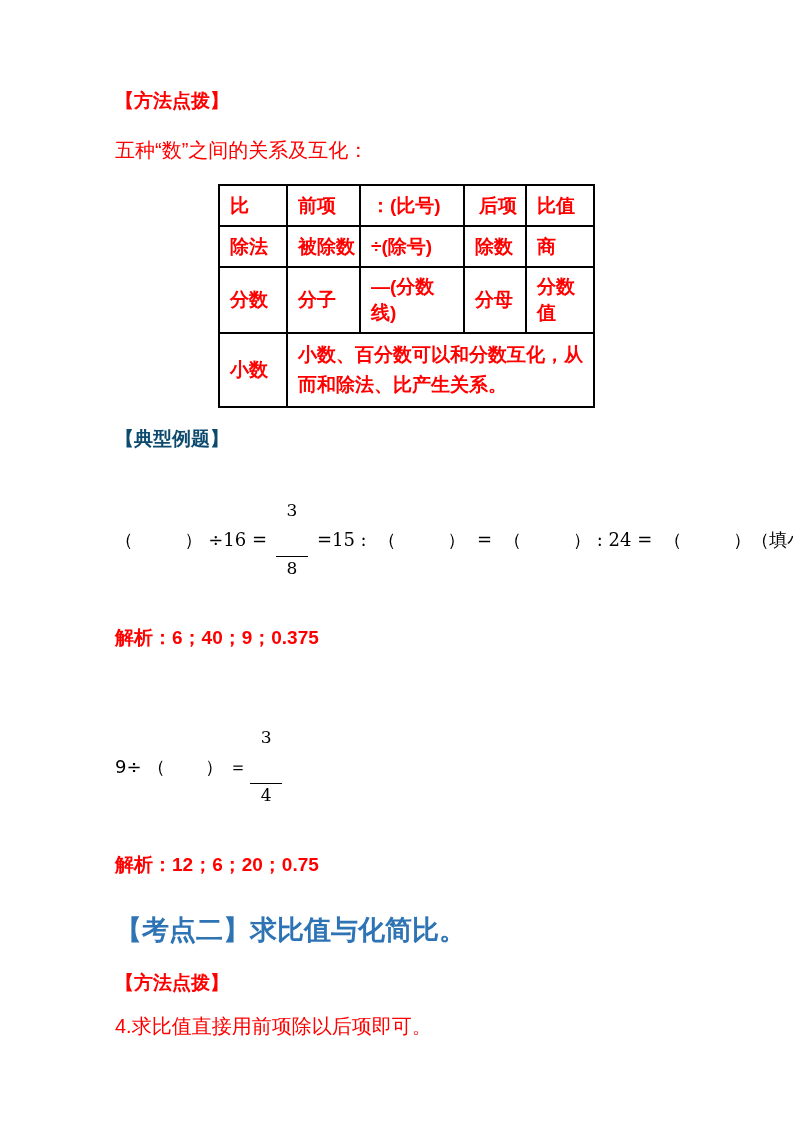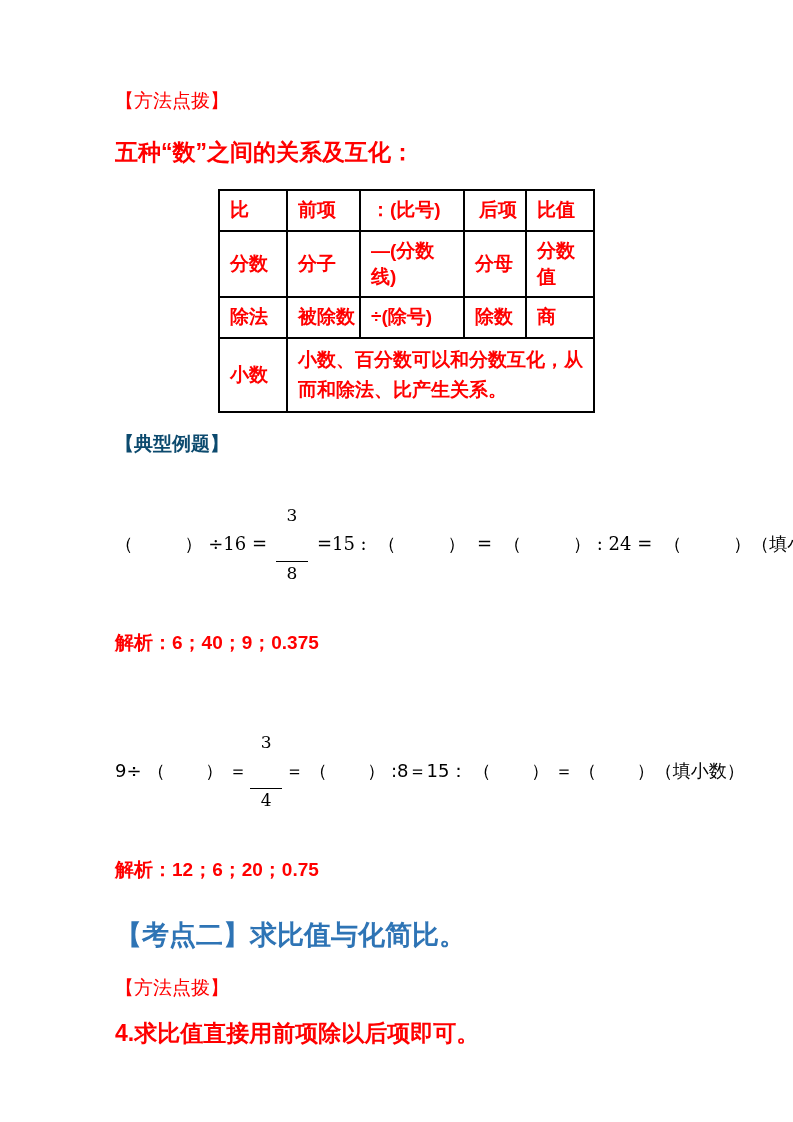--- a/index.html
+++ b/index.html
@@ -1,22 +1,22 @@
 <!DOCTYPE html>
 <html><head>
 <meta charset="utf-8">
 <style>
   html,body{margin:0;padding:0;}
   body{
     width:793px;height:1122px;background:#ffffff;overflow:hidden;
     font-family:"Liberation Sans","DejaVu Sans",sans-serif;color:#000;
   }
   .page{box-sizing:border-box;width:793px;height:1122px;padding:88px 110px 0 115px;}
-  .h-red{color:#f00;font-weight:normal;font-size:19px;margin:0 0 20px 0;}
-  .p-red{color:#f00;font-weight:bold;font-size:23px;margin:0 0 13px 0;line-height:1.65;}
+  .h-red{color:#f00;font-weight:bold;font-size:19px;margin:0 0 20px 0;}
+  .p-red{color:#f00;font-weight:normal;font-size:20px;margin:0 0 13px 0;line-height:1.65;}
   .h-black{color:#0c4a6e;font-weight:bold;font-size:19px;margin:0 0 10px 0;}
   .h-blue{color:#2E74B5;font-weight:bold;font-size:27px;margin:34px 0 22px 0;}
   .analysis{color:#f00;font-weight:bold;font-size:19px;margin:14px 0 0 0;}
 
   table.rel{border-collapse:collapse;margin:0 0 18px 103px;}
   table.rel td{
     border:2px solid #000;color:#f00;font-weight:bold;font-size:19px;
     padding:6px 4px 6px 10px;vertical-align:middle;height:27px;
   }
   td.c1{width:52px;} td.c2{width:57px;} td.c3{width:88px;} td.c4{width:46px;text-align:center;} td.c5{width:52px;border-radius:17px;}
@@ -45,32 +45,32 @@
   <table class="rel">
     <tbody>
       <tr>
         <td class="c1">比</td>
         <td class="c2">前项</td>
         <td class="c3">：(比号)</td>
         <td class="c4">后项</td>
         <td class="c5">比值</td>
       </tr>
       <tr>
+        <td>除法</td>
+        <td>被除数</td>
+        <td>÷(除号)</td>
+        <td>除数</td>
+        <td>商</td>
+      </tr>
+      <tr>
         <td>分数</td>
         <td>分子</td>
         <td>—(分数线)</td>
         <td>分母</td>
         <td>分数值</td>
-      </tr>
-      <tr>
-        <td>除法</td>
-        <td>被除数</td>
-        <td>÷(除号)</td>
-        <td>除数</td>
-        <td>商</td>
       </tr>
       <tr>
         <td>小数</td>
         <td class="merge" colspan="4">小数、百分数可以和分数互化，从而和除法、比产生关系。</td>
       </tr>
     </tbody>
   </table>
 
   <p class="h-black">【典型例题】</p>
   <div class="math">
@@ -82,21 +82,20 @@
     <span class="serif"> =15 :  （         ）  =  （         ） : 24 =  （         ）（填小数）</span>
   </div>
   <p class="analysis gap-lg">解析：6；40；9；0.375</p>
 
   <div class="math">
     <span class="sans">9÷ （       ） ＝</span>
     <span class="frac">
       <span class="num">3</span>
       <span class="den">4</span>
     </span>
-    <span class="sans">＝ （       ） :8＝15： （       ） ＝ （       ）（填小数）</span>
   </div>
   <p class="analysis gap-md">解析：12；6；20；0.75</p>
 
   <p class="h-blue">【考点二】求比值与化简比。</p>
   <p class="h-red" style="margin-bottom:14px;">【方法点拨】</p>
   <p class="p-red">4.求比值直接用前项除以后项即可。</p>
 
 </div>
 
 </body></html>

